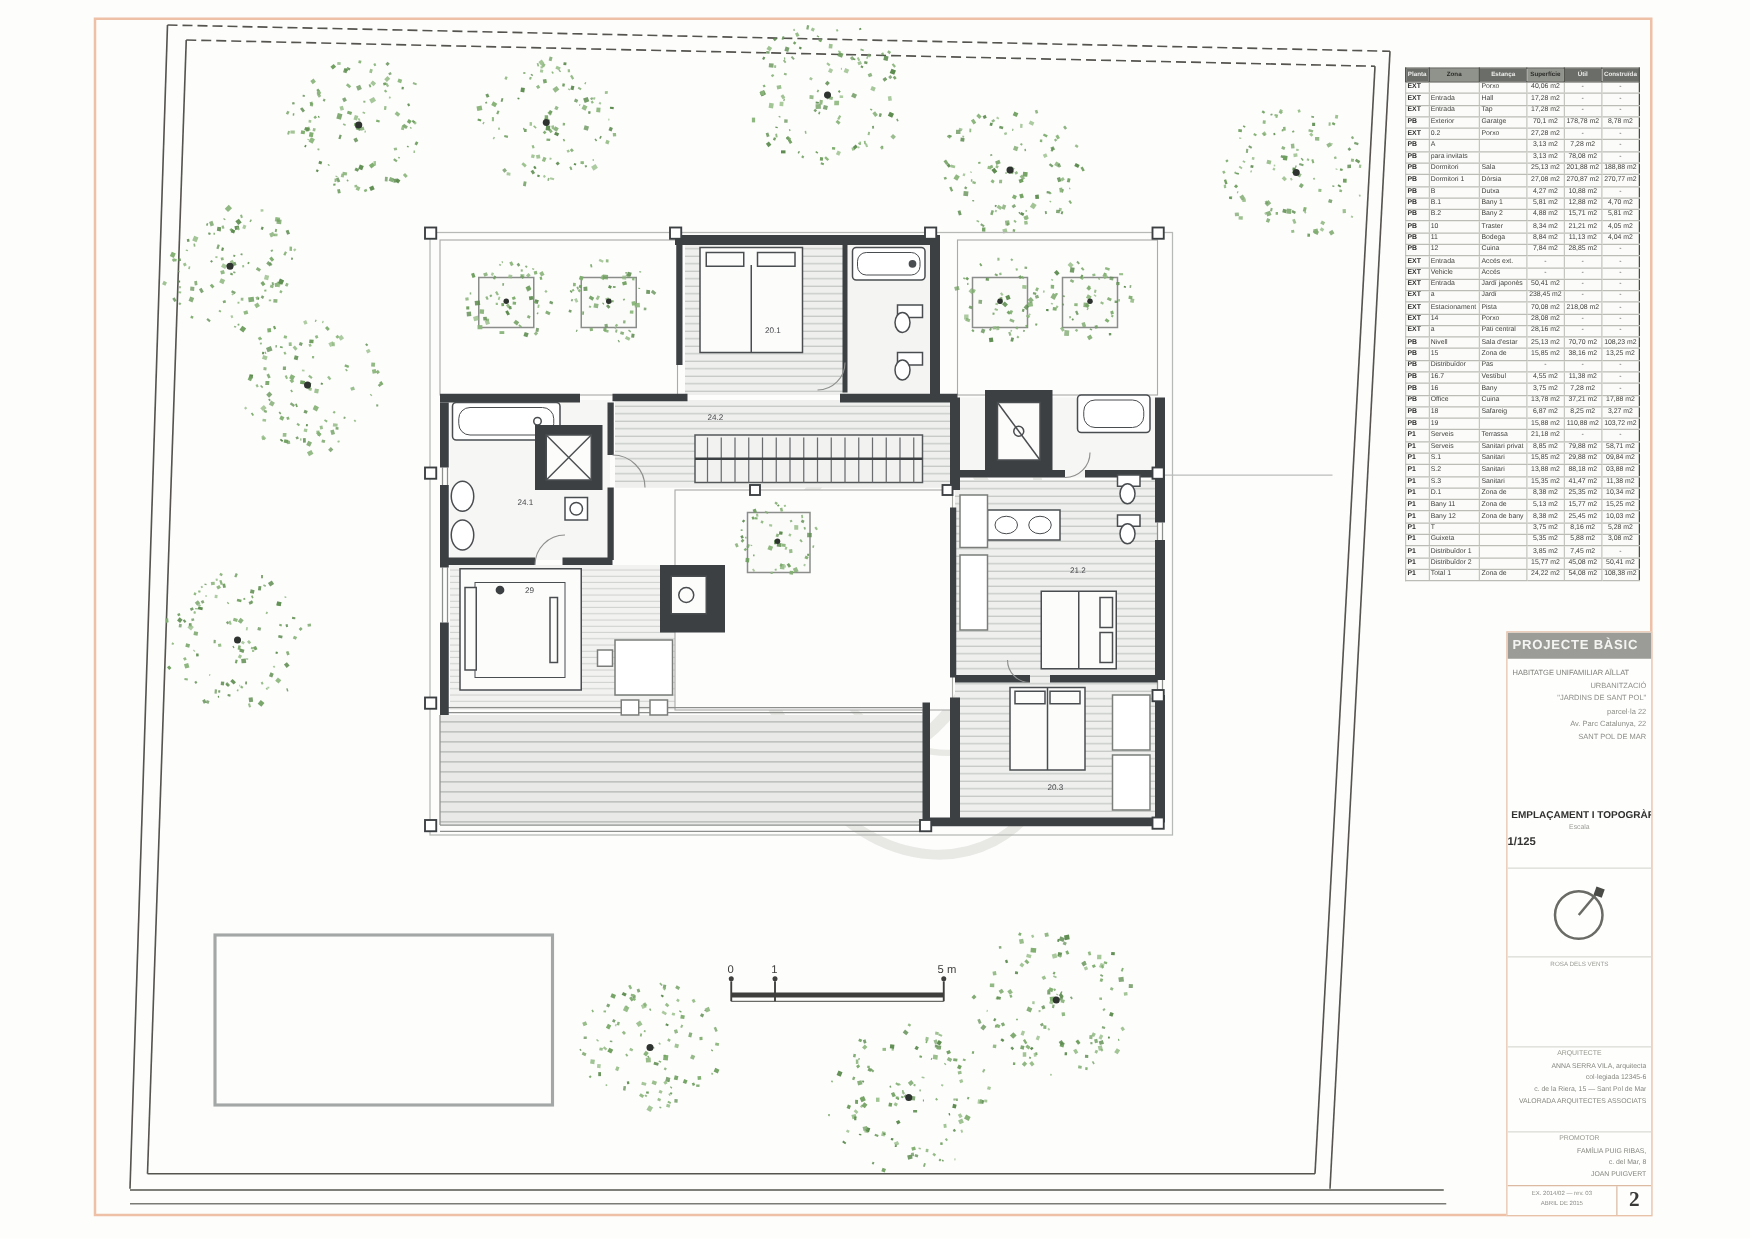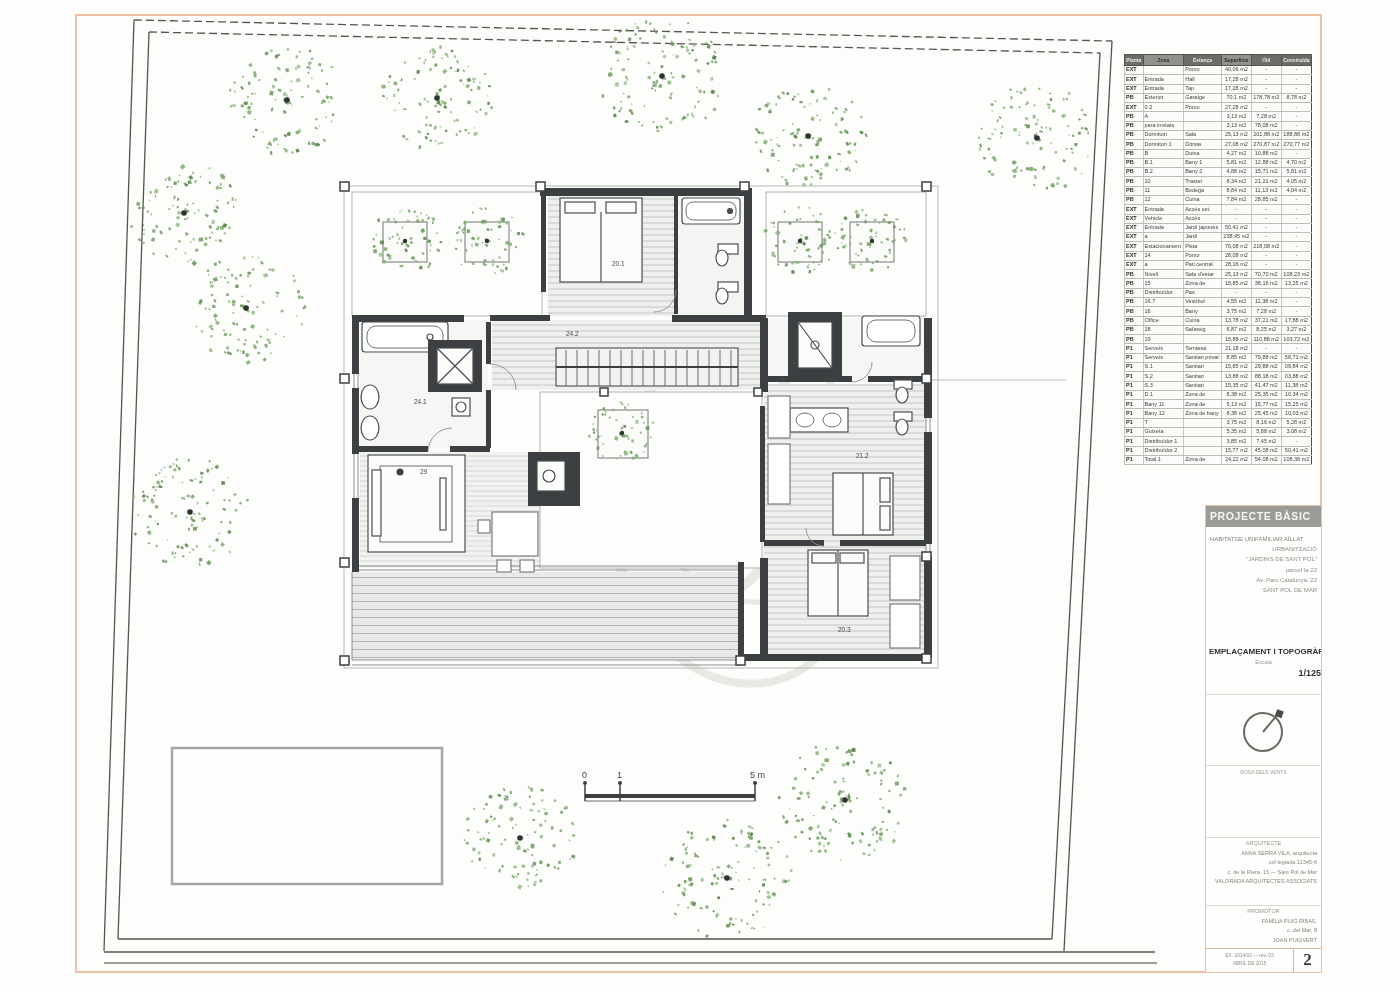--- a/index.html
+++ b/index.html
@@ -24,21 +24,21 @@
   .titleblock{position:absolute;left:1205px;top:505px;width:117px;height:468px;
     border:1.5px solid #e7c2a9;background:#fefefd;box-sizing:border-box;filter:blur(.25px);overflow:hidden;}
   .tb-header{height:21px;background:#9b9b97;color:#f4f4f2;font-size:10.5px;font-weight:bold;
     letter-spacing:.6px;line-height:21px;padding-left:4px;white-space:nowrap;overflow:hidden;}
   .tb-info{height:118px;padding:7px 4px 0;box-sizing:border-box;color:#8d8d88;font-size:6px;line-height:1.9;}
   .tb-info div{white-space:nowrap;overflow:hidden;text-align:right;}
   .tb-info div:first-child{text-align:left;color:#7e7e79;}
   .tb-title{height:14px;font-weight:bold;font-size:8px;color:#2f2f2d;white-space:nowrap;
     overflow:hidden;padding:2px 0 0 3px;box-sizing:border-box;}
   .tb-scale-label{height:9px;text-align:center;color:#9a9a95;font-size:5.5px;}
-  .tb-scale{height:13px;text-align:right;font-weight:bold;font-size:9px;color:#333331;}
+  .tb-scale{height:13px;text-align:left;font-weight:bold;font-size:9px;color:#333331;}
   .tb-pad{height:13px;border-bottom:1px solid #d9d9d4;}
   .tb-compass{height:70px;display:flex;align-items:center;justify-content:center;}
   .tb-caption{height:12px;font-size:5px;color:#9a9a95;text-align:center;border-top:1px solid #d9d9d4;
     padding-top:3px;box-sizing:border-box;}
   .tb-empty{height:60px;border-bottom:1px solid #d9d9d4;}
   .tb-arch{height:68px;font-size:5.5px;color:#85857f;padding:2px 4px;box-sizing:border-box;border-bottom:1px solid #d9d9d4;}
   .tb-prom{height:47px;font-size:5.5px;color:#85857f;padding:2px 4px;box-sizing:border-box;}
   .tb-sec-label{text-align:center;color:#97978f;font-size:5.5px;margin-bottom:3px;}
   .tb-lines div{text-align:right;white-space:nowrap;overflow:hidden;line-height:1.7;}
   .tb-footer{position:absolute;left:0;right:0;bottom:0;height:23px;border-top:1px solid #dcb9a1;display:flex;}

